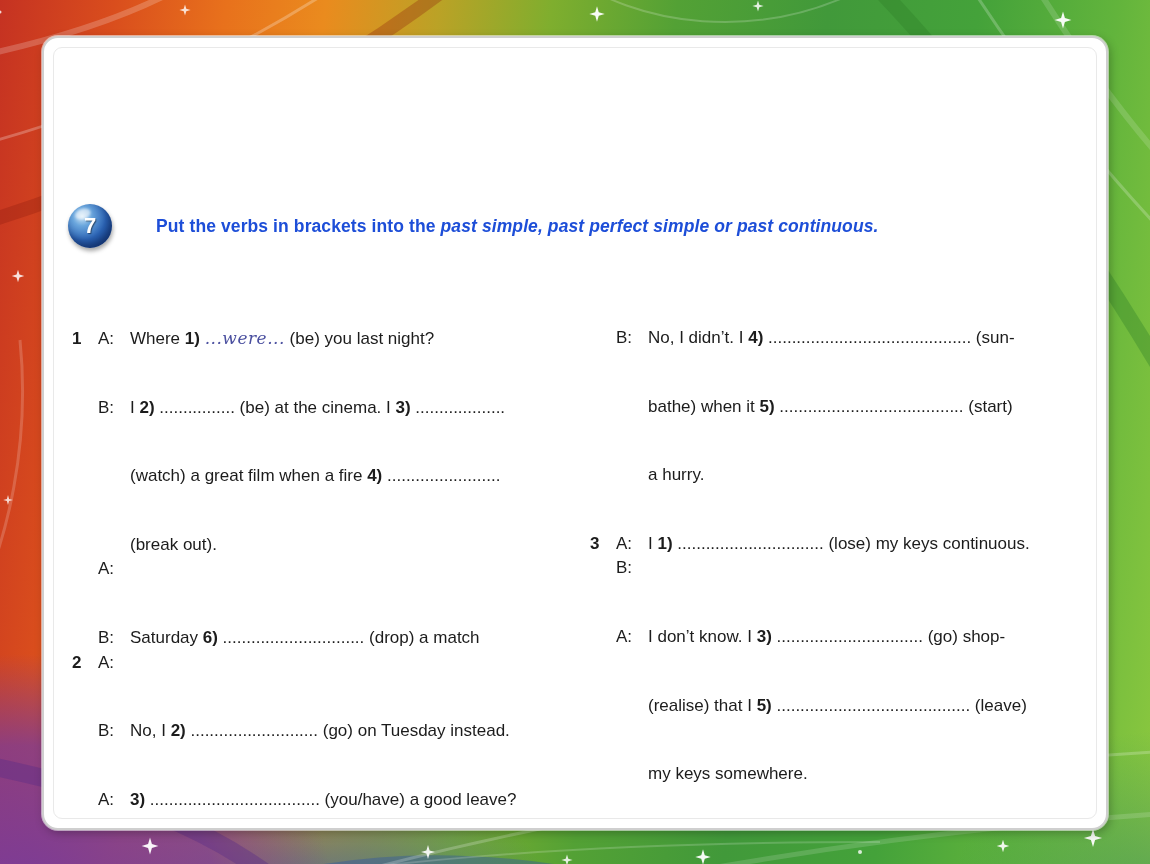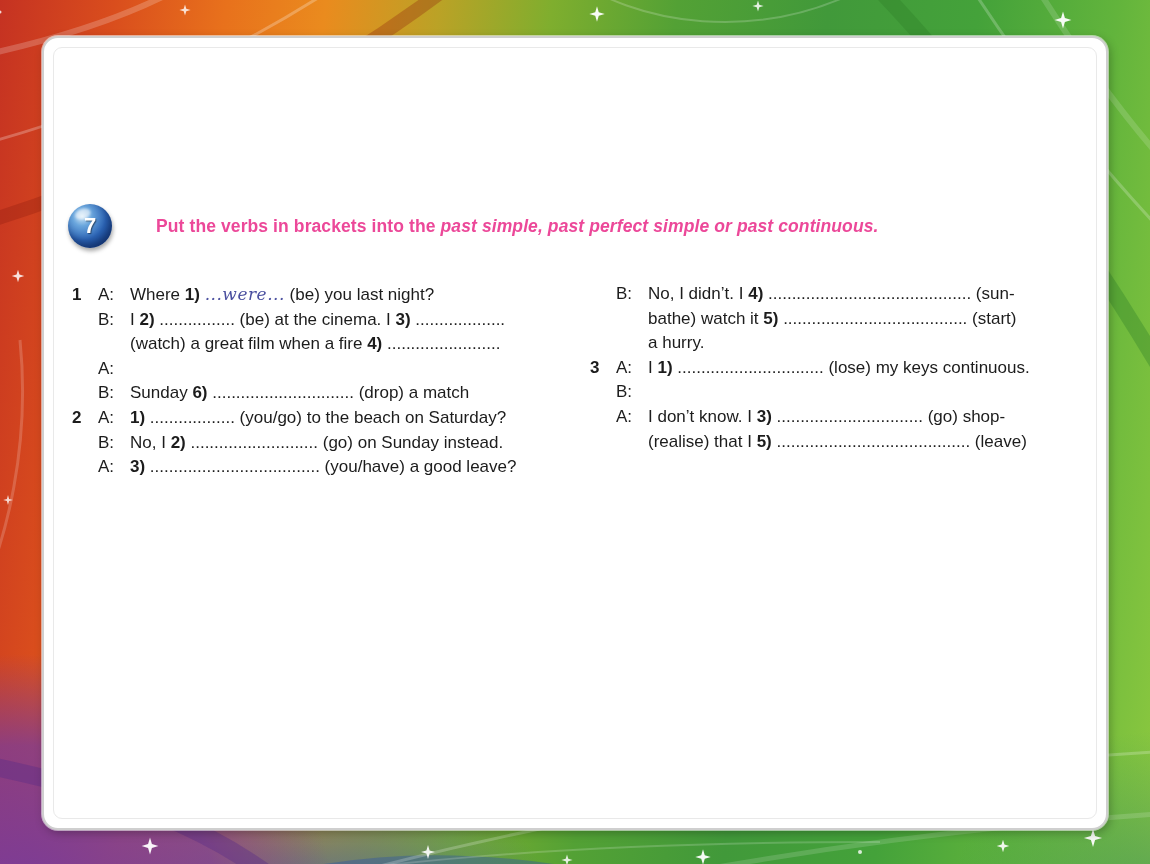--- a/index.html
+++ b/index.html
@@ -36,29 +36,29 @@
     background:radial-gradient(circle at 32% 28%, #cfe6f7 0%, #6aa6dd 22%, #2a62b4 55%, var(--badge-blue) 78%, #0d2c6b 100%);
     color:#fff;font-weight:bold;font-size:22px;
     display:flex;align-items:center;justify-content:center;
     box-shadow:inset -3px -5px 7px rgba(0,0,25,.35), 1px 3px 4px rgba(0,0,0,.35);
     text-shadow:1px 1px 1px rgba(0,0,0,.45);
   }
   .badge::after{
     content:"";position:absolute;left:7px;top:5px;width:16px;height:10px;border-radius:50%;
     background:rgba(255,255,255,.55);filter:blur(1px);transform:rotate(-20deg);
   }
-  .ex-title{margin-left:44px;font-size:17.5px;font-weight:bold;color:#ec4899;letter-spacing:.1px;}
+  .ex-title{margin-left:44px;font-size:17.5px;font-weight:bold;color:#1d4ed8;letter-spacing:.1px;}
   .ex-title .it{font-style:italic;}
 
   .ex-columns{position:absolute;top:244px;left:28px;right:24px;display:flex;gap:26px;}
   .ex-col{flex:1 1 0;font-size:17px;line-height:24.6px;color:var(--text-color);}
   .ex-line{display:flex;align-items:baseline;white-space:nowrap;}
   .ex-num{flex:0 0 26px;font-weight:bold;}
   .ex-spk{flex:0 0 32px;}
-  .ex-txt{flex:1;}
+  .ex-txt{flex:1;margin-top:44px;}
   .seg-b{font-weight:bold;}
   .seg-hw{
     color:var(--handwriting-blue);font-style:italic;font-weight:500;
     font-family:"DejaVu Serif", serif;letter-spacing:.5px;
   }
 </style>
 </head>
 <body>
 
 <div class="slide">
@@ -122,53 +122,57 @@
             <span class="ex-spk">B:</span>
             <span class="ex-txt"><span class="seg-r">I </span><span class="seg-b">2) </span><span class="seg-r">................ (be) at the cinema. I </span><span class="seg-b">3) </span><span class="seg-r">...................</span></span>
           </div>
           <div class="ex-line">
             <span class="ex-num"></span>
             <span class="ex-spk"></span>
             <span class="ex-txt"><span class="seg-r">(watch) a great film when a fire </span><span class="seg-b">4) </span><span class="seg-r">........................</span></span>
           </div>
           <div class="ex-line">
             <span class="ex-num"></span>
-            <span class="ex-spk">A:</span>
-          </div>
-          <div class="ex-line">
-            <span class="ex-num"></span>
-            <span class="ex-spk">B:</span>
-            <span class="ex-txt"><span class="seg-r">Sunday </span><span class="seg-b">6) </span><span class="seg-r">.............................. (drop) a match</span></span>
+            <span class="ex-spk"></span>
+            <span class="ex-txt"><span class="seg-r">(break out).</span></span>
+          </div>
+          <div class="ex-line">
+            <span class="ex-num"></span>
+            <span class="ex-spk">A:</span>
+          </div>
+          <div class="ex-line">
+            <span class="ex-num"></span>
+            <span class="ex-spk">B:</span>
+            <span class="ex-txt"><span class="seg-r">Saturday </span><span class="seg-b">6) </span><span class="seg-r">.............................. (drop) a match</span></span>
           </div>
           <div class="ex-line">
             <span class="ex-num">2</span>
             <span class="ex-spk">A:</span>
-            <span class="ex-txt"><span class="seg-b">1) </span><span class="seg-r">.................. (you/go) to the beach on Saturday?</span></span>
-          </div>
-          <div class="ex-line">
-            <span class="ex-num"></span>
-            <span class="ex-spk">B:</span>
-            <span class="ex-txt"><span class="seg-r">No, I </span><span class="seg-b">2) </span><span class="seg-r">........................... (go) on Sunday instead.</span></span>
+          </div>
+          <div class="ex-line">
+            <span class="ex-num"></span>
+            <span class="ex-spk">B:</span>
+            <span class="ex-txt"><span class="seg-r">No, I </span><span class="seg-b">2) </span><span class="seg-r">........................... (go) on Tuesday instead.</span></span>
           </div>
           <div class="ex-line">
             <span class="ex-num"></span>
             <span class="ex-spk">A:</span>
             <span class="ex-txt"><span class="seg-b">3) </span><span class="seg-r">.................................... (you/have) a good leave?</span></span>
           </div>
         </div>
       <div class="ex-col">
           <div class="ex-line">
             <span class="ex-num"></span>
             <span class="ex-spk">B:</span>
             <span class="ex-txt"><span class="seg-r">No, I didn’t. I </span><span class="seg-b">4) </span><span class="seg-r">........................................... (sun-</span></span>
           </div>
           <div class="ex-line">
             <span class="ex-num"></span>
             <span class="ex-spk"></span>
-            <span class="ex-txt"><span class="seg-r">bathe) watch it </span><span class="seg-b">5) </span><span class="seg-r">....................................... (start)</span></span>
+            <span class="ex-txt"><span class="seg-r">bathe) when it </span><span class="seg-b">5) </span><span class="seg-r">....................................... (start)</span></span>
           </div>
           <div class="ex-line">
             <span class="ex-num"></span>
             <span class="ex-spk"></span>
             <span class="ex-txt"><span class="seg-r">a hurry.</span></span>
           </div>
           <div class="ex-line">
             <span class="ex-num">3</span>
             <span class="ex-spk">A:</span>
             <span class="ex-txt"><span class="seg-r">I </span><span class="seg-b">1) </span><span class="seg-r">............................... (lose) my keys continuous.</span></span>
@@ -179,18 +183,23 @@
           </div>
           <div class="ex-line">
             <span class="ex-num"></span>
             <span class="ex-spk">A:</span>
             <span class="ex-txt"><span class="seg-r">I don’t know. I </span><span class="seg-b">3) </span><span class="seg-r">............................... (go) shop-</span></span>
           </div>
           <div class="ex-line">
             <span class="ex-num"></span>
             <span class="ex-spk"></span>
             <span class="ex-txt"><span class="seg-r">(realise) that I </span><span class="seg-b">5) </span><span class="seg-r">......................................... (leave)</span></span>
+          </div>
+          <div class="ex-line">
+            <span class="ex-num"></span>
+            <span class="ex-spk"></span>
+            <span class="ex-txt"><span class="seg-r">my keys somewhere.</span></span>
           </div>
         </div>
     </div>
 
   </div>
 </div>
 
 </body></html>

